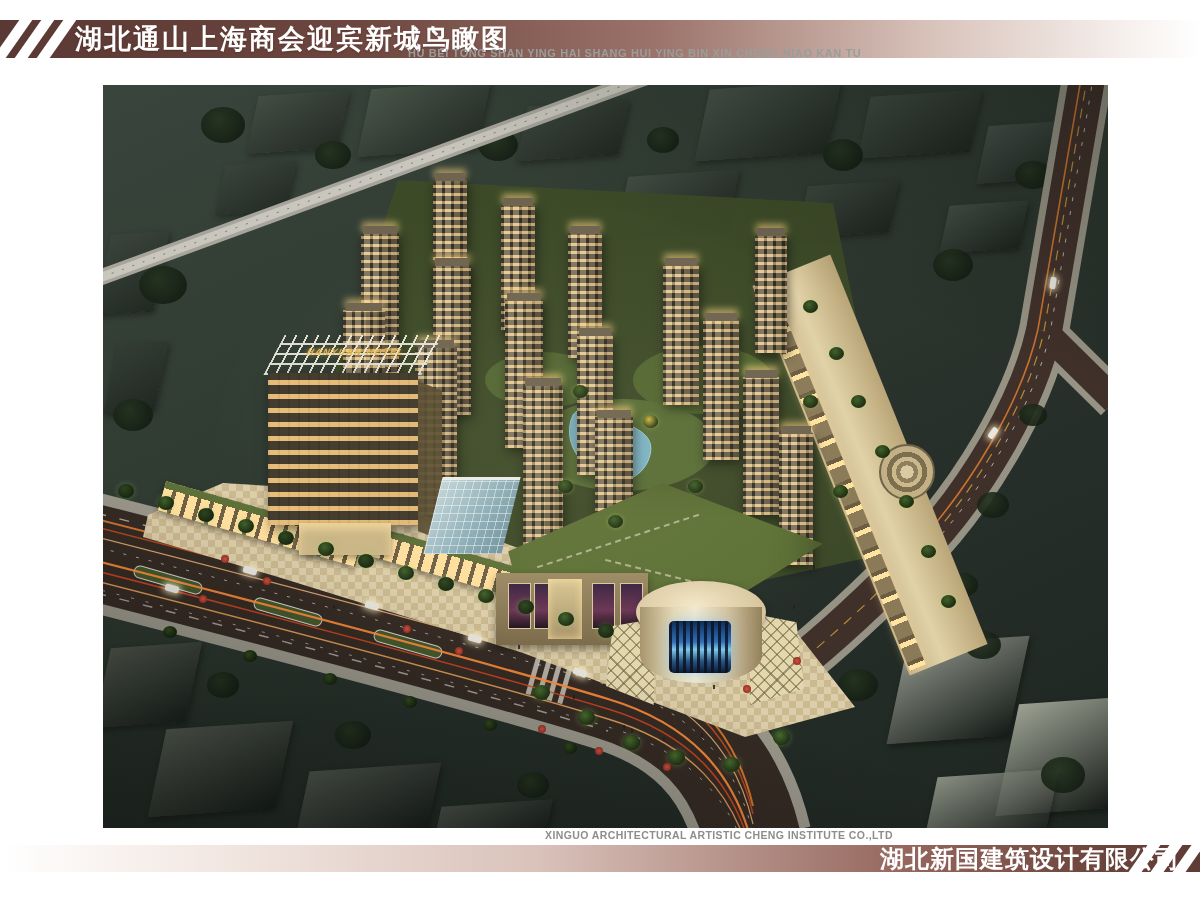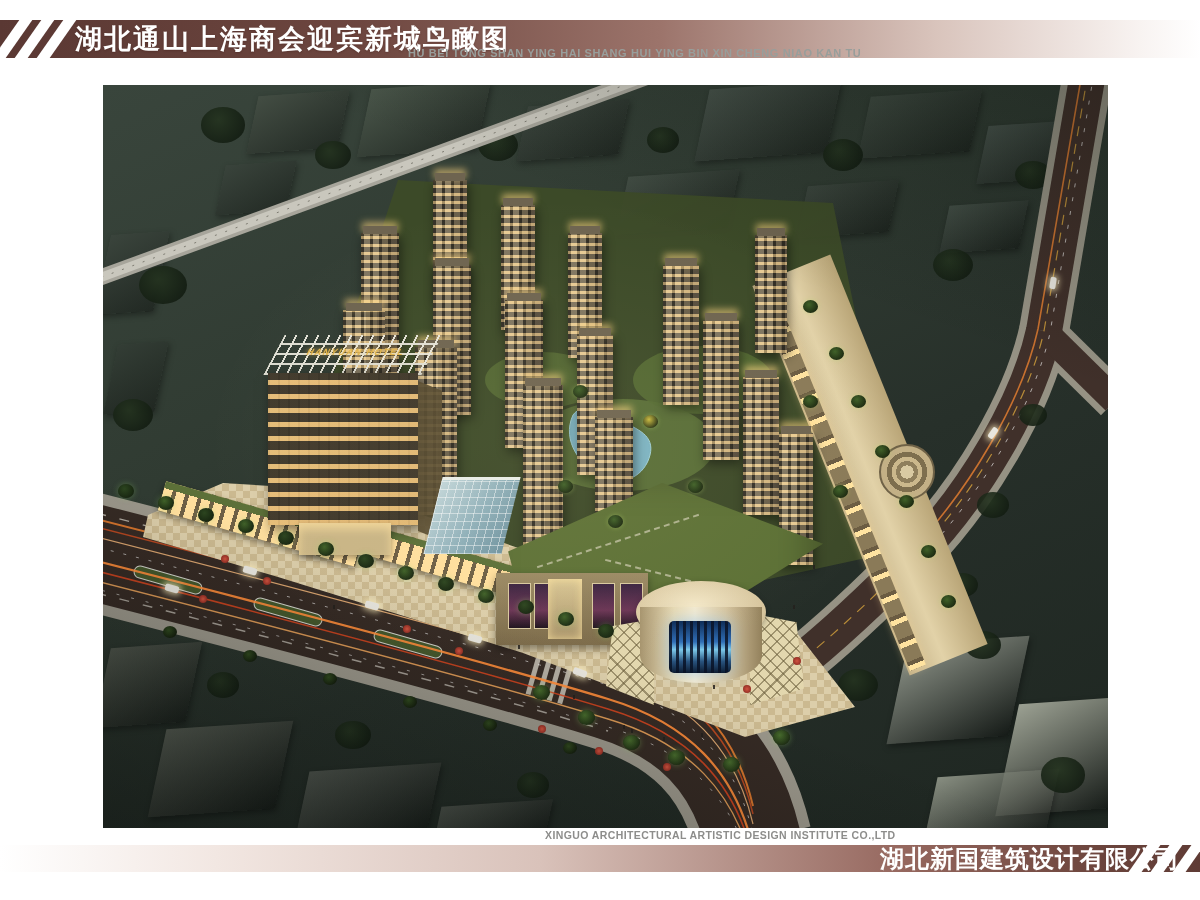--- a/index.html
+++ b/index.html
@@ -329,19 +329,19 @@
       <div class="person" style="left: 470px; top: 610px;"></div>
       <div class="person" style="left: 610px; top: 600px;"></div>
       <div class="person" style="left: 690px; top: 520px;"></div>
       <div class="person" style="left: 710px; top: 480px;"></div>
       <div class="person" style="left: 415px; top: 560px;"></div>
       <div class="person" style="left: 230px; top: 520px;"></div>
     </div>
   <div class="vignette"></div>
 </div>
 
-<div class="foot-en">XINGUO ARCHITECTURAL ARTISTIC DESIGN INSTITUTE CO.,LTD</div>
+<div class="foot-en">XINGUO ARCHITECTURAL ARTISTIC CHENG INSTITUTE CO.,LTD</div>
 <div id="bar-bottom" class="bar">
   <div class="stripe" style="left:1138px"></div>
   <div class="stripe" style="left:1160px"></div>
   <div class="stripe" style="left:1182px"></div>
 </div>
 <div class="foot-cn">湖北新国建筑设计有限公司</div>
 
 </body></html>

